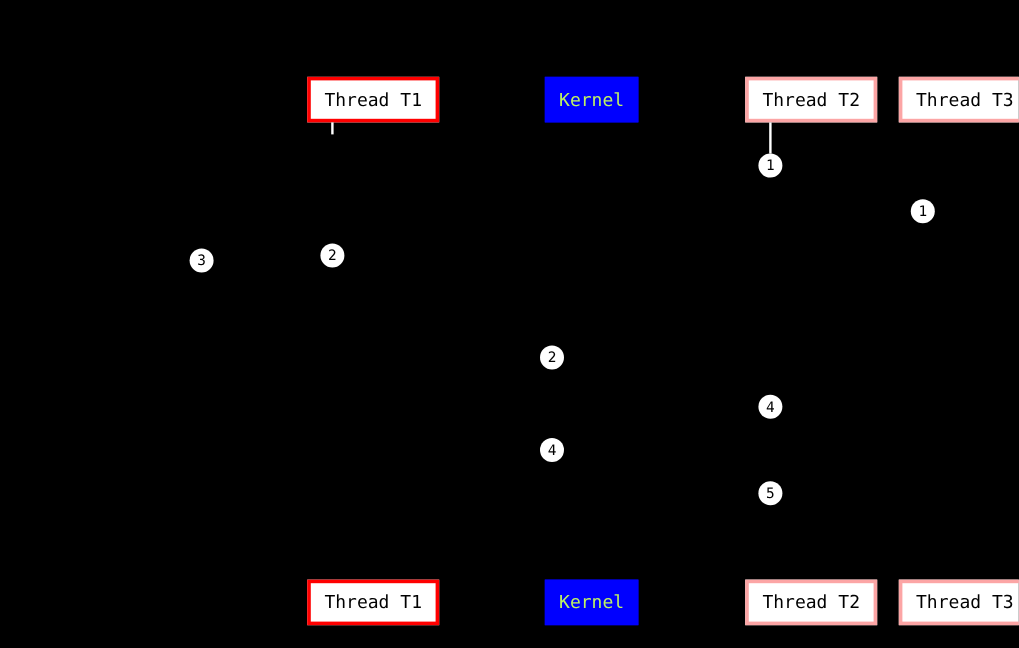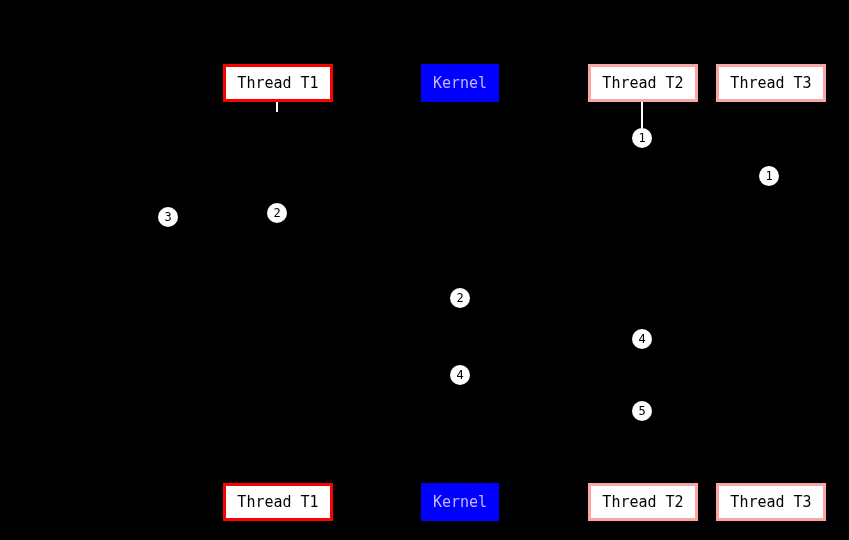--- a/index.html
+++ b/index.html
@@ -18,24 +18,25 @@
   .box {
     position: absolute;
     height: 38px;
     background: #ffffff;
     color: #000000;
     display: flex;
     align-items: center;
     justify-content: center;
     font-size: 15px;
     white-space: nowrap;
+    margin-left: 33px;
   }
   .box.red    { border: 3px solid #ff0000; }
   .box.blue   { border: 3px solid #fca5a5; }
-  .box.kernel { background: #0000ff; color: #c4b5fd; border: 3px solid #0000ff; }
+  .box.kernel { background: #0000ff; color: #bef264; border: 3px solid #0000ff; }
   .marker {
     position: absolute;
     width: 20px; height: 20px;
     border-radius: 50%;
     background: #ffffff;
     color: #000000;
     display: flex;
     align-items: center;
     justify-content: center;
     font-size: 12px;

